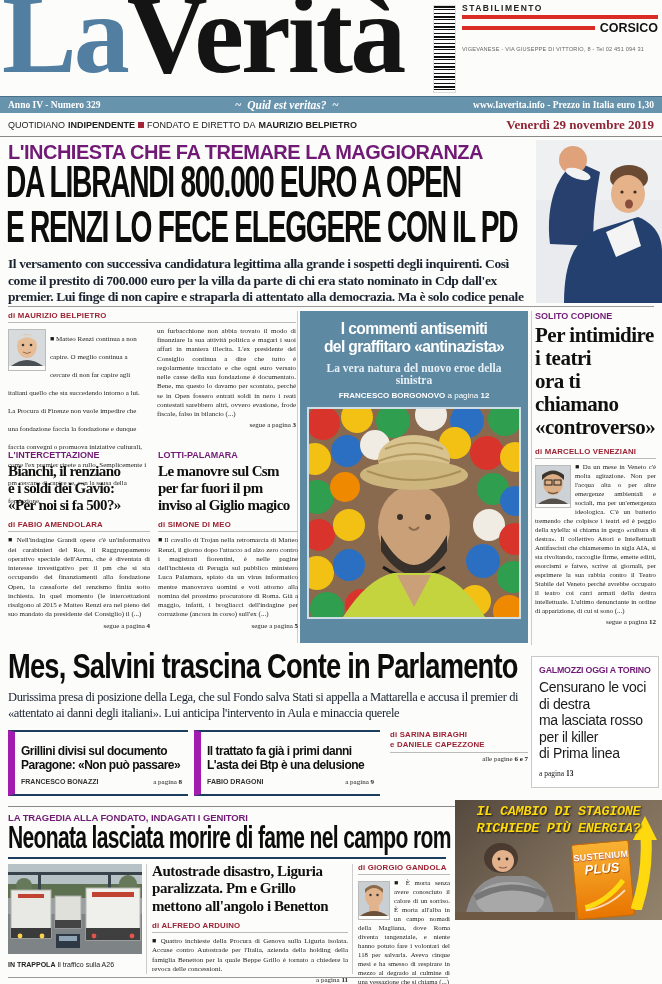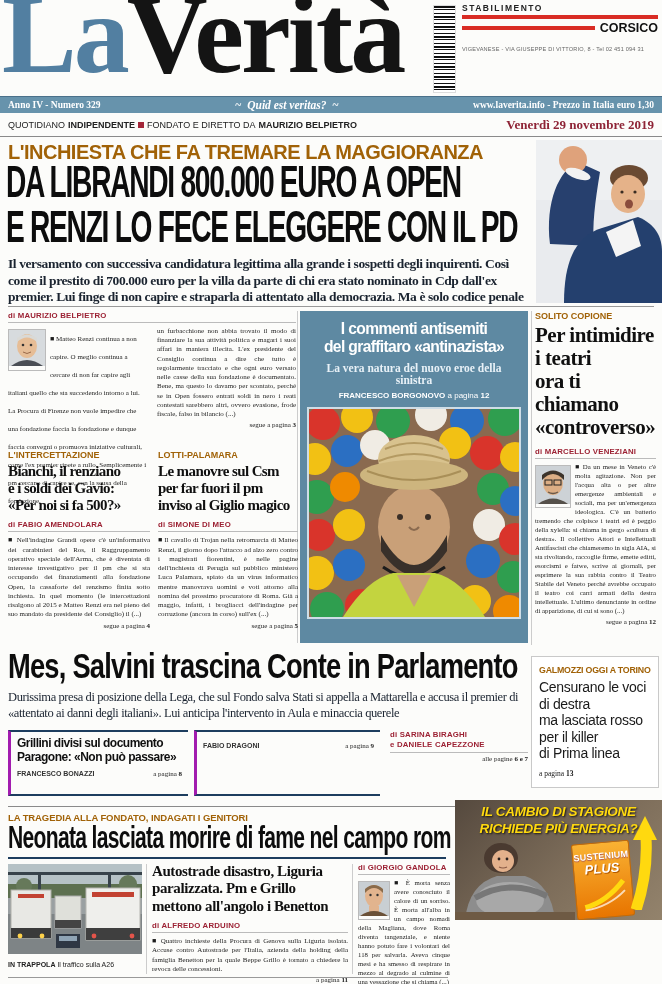--- a/index.html
+++ b/index.html
@@ -40,21 +40,21 @@
 
   .subband { left:0; top:113px; width:662px; height:24px; display:flex;
     justify-content:space-between; align-items:center; padding:0 8px;
     border-bottom:1px solid #8a8a8a; }
   .tagline { font-family:"Liberation Sans",sans-serif; font-size:9px; color:#222; display:flex; align-items:center; gap:3px;}
   .tagline b { font-weight:bold; }
   .sq { display:inline-block; width:6px; height:6px; background:#a32638; }
   .edition-date { font-weight:bold; font-size:13px; color:#8e2436; }
 
   
-  .kicker { font-family:"Liberation Sans",sans-serif; font-weight:bold; color:#a16207; }
+  .kicker { font-family:"Liberation Sans",sans-serif; font-weight:bold; color:#701a75; }
   .hero-kicker { left:8px; top:141px; font-size:20px; letter-spacing:-.5px; }
   .hero-headline { left:6px; top:160px; width:840px; font-family:"Liberation Sans",sans-serif;
     font-weight:bold; font-size:44px; line-height:1.02; letter-spacing:-2px; color:#0d0d0d;
     transform:scaleX(.64); transform-origin:left top; white-space:pre-line; }
   .hero-deck { left:8px; top:256px; width:528px; font-size:13.5px; font-weight:bold;
     letter-spacing:-.4px; line-height:1.23; color:#1b2430; }
 
   .photo-frame { background:#e9ebee; }
   .renzi { left:536px; top:140px; width:126px; height:163px; }
 
@@ -107,21 +107,21 @@
 
   
   .mes-headline { left:8px; top:646px; font-family:"Liberation Sans",sans-serif; font-weight:bold;
     font-size:35px; letter-spacing:-1px; color:#0d0d0d; white-space:nowrap;
     transform:scaleX(.78); transform-origin:left top; }
   .mes-deck { left:8px; top:689px; width:528px; font-size:12.5px; letter-spacing:-.4px;
     line-height:1.3; color:#1a2330; }
   .mes-boxes { left:8px; top:730px; width:520px; display:flex; }
   .mbox { height:66px; }
   .mbox-ruled { border-top:2px solid #1d3d5e; border-bottom:2px solid #1d3d5e;
-    border-left:3px solid #a21caf; padding:4px 6px; }
+    border-left:7px solid #a21caf; padding:12px 6px; }
   .mbox1 { width:180px; }
   .mbox2 { width:186px; margin-left:6px; }
   .mbox-title { font-family:"Liberation Sans",sans-serif; font-weight:bold; font-size:12px;
     letter-spacing:-.5px; line-height:1.18; color:#101010; white-space:pre-line; }
   .mbox-meta { margin-top:6px; display:flex; justify-content:space-between; align-items:baseline; }
   .mbox-author { font-family:"Liberation Sans",sans-serif; font-weight:bold; font-size:7px; color:#333; }
   .mbox-page { font-size:7px; } .mbox-page b { font-weight:bold; }
   .mbox3 { width:148px; padding-left:10px; }
   .mbox3 .byline { white-space:pre-line; line-height:1.3; }
   .mbox3 .bodytxt { margin-top:3px; }
@@ -149,21 +149,21 @@
   .vl-b1 { left:146px; top:864px; height:110px; }
   .vl-b2 { left:352px; top:864px; height:110px; }
   .vl-m1 { left:297px; top:311px; height:332px; }
   .vl-m2 { left:531px; top:311px; height:334px; }
 
   
   .sustenium { left:455px; top:800px; width:207px; height:184px; font-family:"Liberation Sans",sans-serif; }
   .ad-top { position:relative; height:120px; background:linear-gradient(135deg,#55493e,#7d6d5a 55%,#93836c); overflow:hidden; }
   .ad-line { position:relative; text-align:center; font-style:italic; font-weight:bold;
     font-size:13.5px; color:#ffd90f; letter-spacing:-.3px; text-shadow:1px 1px 2px rgba(0,0,0,.8);
-    line-height:1.25; z-index:3; }
+    line-height:1.25; z-index:3;font-family:Liberation Mono, monospace; }
   .ad-line1 { margin-top:4px; }
   .ad-woman { position:absolute; left:0; bottom:0; z-index:1; }
   .ad-product { position:absolute; right:30px; bottom:2px; width:58px; height:76px; z-index:2;
     background:linear-gradient(#f9b233,#e87500); border-radius:3px; transform:rotate(-5deg);
     border:1px solid #c96a00; padding-top:8px; text-align:center; }
   .ad-prod-name { font-weight:bold; font-size:9px; color:#fff; letter-spacing:.2px; text-shadow:0 1px 1px #a55; }
   .ad-prod-plus { font-weight:bold; font-style:italic; font-size:13px; color:#fff; text-shadow:1px 1px 0 #b35a00; }
   .ad-arrow { position:absolute; right:2px; top:14px; z-index:2; }
   .ad-bottom { height:64px; background:#f08300; padding:6px 8px 4px; position:relative; }
   .ad-brand1 { font-style:italic; font-weight:bold; font-size:10.5px; color:#ffe93e; }
@@ -392,20 +392,22 @@
       <div class="mbox-title">Grillini divisi sul documento
 Paragone: «Non può passare»</div>
       <div class="mbox-meta">
         <span class="mbox-author">FRANCESCO BONAZZI</span>
         <span class="mbox-page">
           <span>a pagina</span> <b>8</b>
         </span>
       </div>
     </div>
     <div class="mbox mbox-ruled mbox2">
+      <div class="mbox-title">Il trattato fa già i primi danni
+L'asta dei Btp è una delusione</div>
       <div class="mbox-meta">
         <span class="mbox-author">FABIO DRAGONI</span>
         <span class="mbox-page">
           <span>a pagina</span> <b>9</b>
         </span>
       </div>
     </div>
     <div class="mbox mbox3">
       <div class="byline">di SARINA BIRAGHI
 e DANIELE CAPEZZONE</div>

